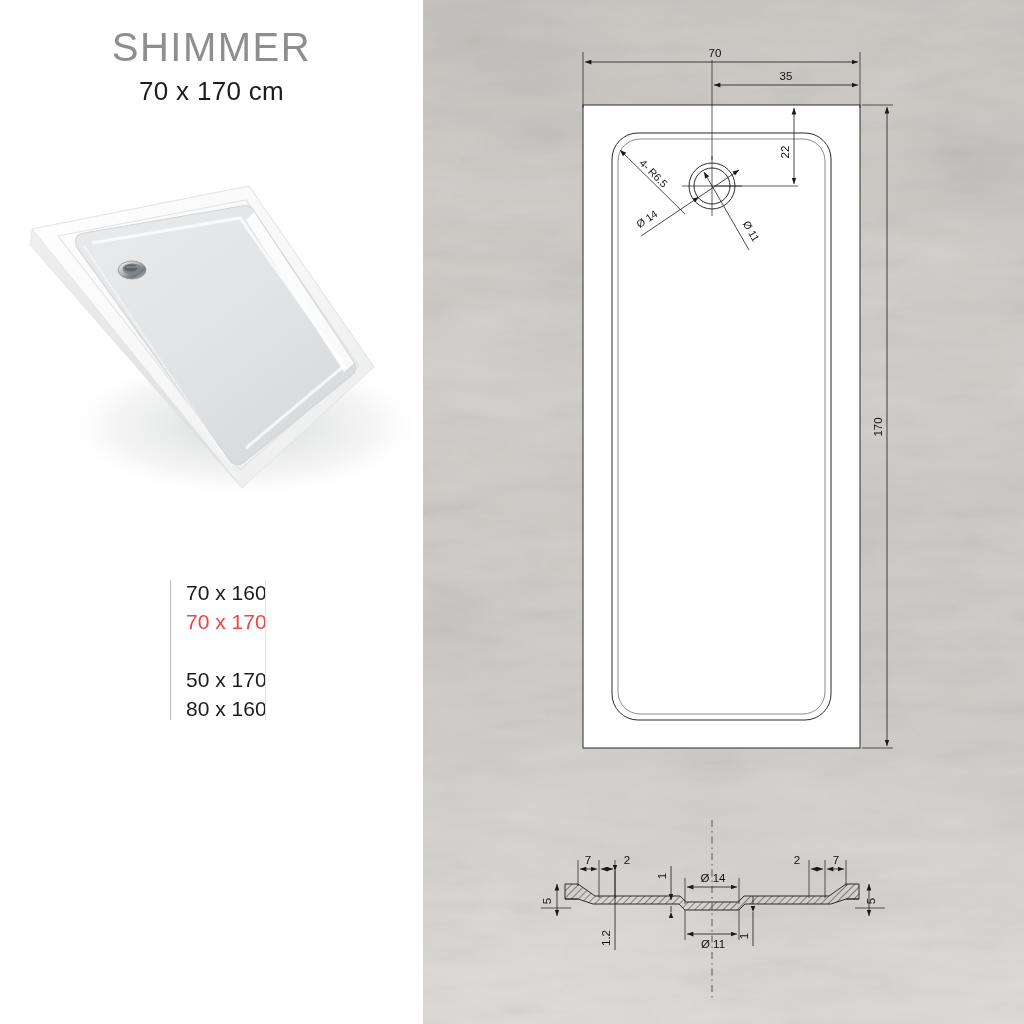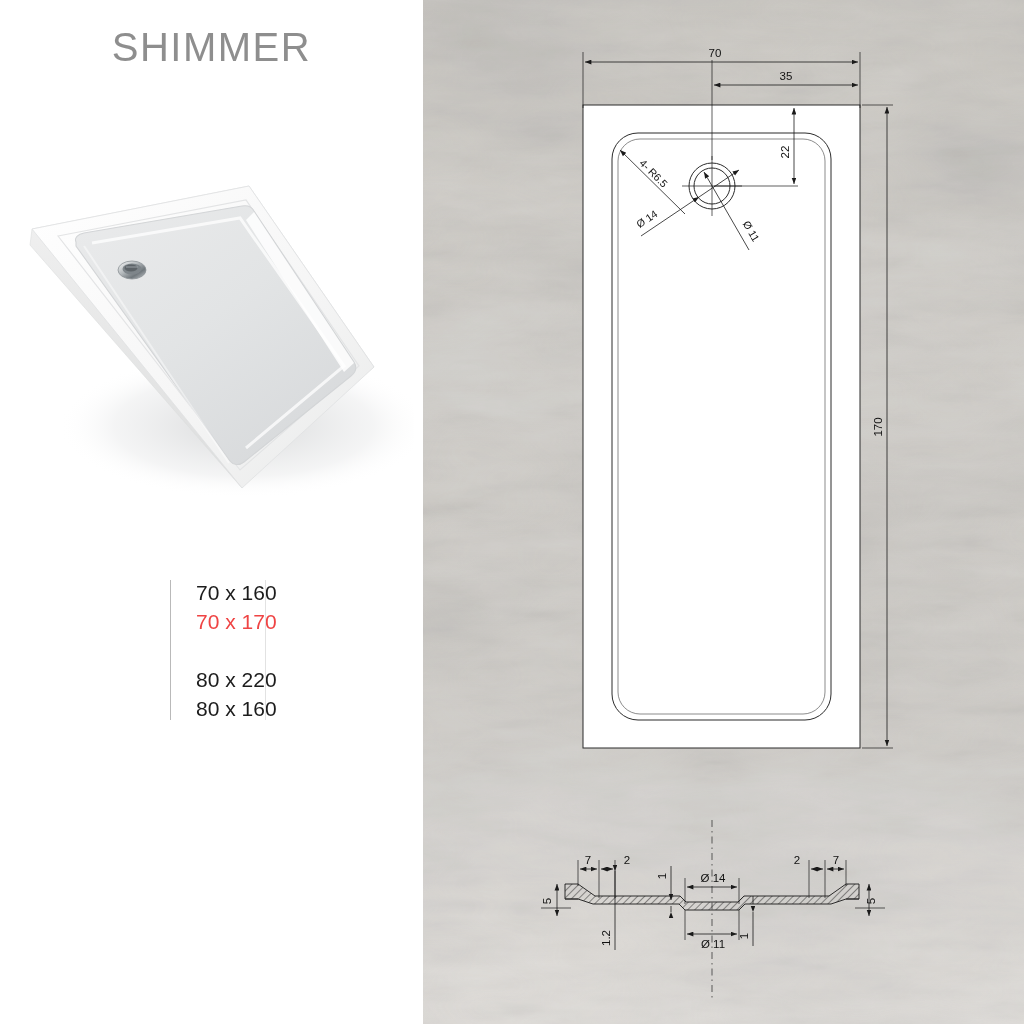--- a/index.html
+++ b/index.html
@@ -42,21 +42,21 @@
   #size-list .rule-left{
     position:absolute;left:0px;top:2px;width:1px;height:140px;
     background:#b9b9b9;
   }
   #size-list .rule-right{
     position:absolute;left:95px;top:2px;width:1px;height:140px;
     background:#e2e2e2;
   }
   .size-item{
     font-size:21px;line-height:29px;color:#1c1c1c;
-    padding-left:26px;white-space:nowrap;
+    padding-left:16px;white-space:nowrap;
   }
   .size-item.current{color:#ef4444;}
   .size-item.spacer{height:29px;line-height:29px;color:transparent;}
 
   
   #right-panel{
     position:absolute;left:423px;top:0;width:601px;height:1024px;
     overflow:hidden;
     background:#eab308;
   }
@@ -87,20 +87,21 @@
 </style>
 </head>
 <body>
 
 <div id="page">
 
   <div id="left-panel">
 
     <div id="title-block">
       <div id="product-title">SHIMMER</div>
+      <div id="product-size">70 x 170 cm</div>
     </div>
 
     <div id="render-wrap">
       <svg width="400" height="340" viewBox="0 0 400 340">
         <defs>
           <linearGradient id="gTop" x1="0" y1="0" x2="1" y2="1">
             <stop offset="0%" stop-color="#ffffff"></stop>
             <stop offset="55%" stop-color="#f6f6f6"></stop>
             <stop offset="100%" stop-color="#e9eaea"></stop>
           </linearGradient>
@@ -160,21 +161,21 @@
         </g>
       </svg>
     </div>
 
     <div id="size-list">
       <div class="rule-left"></div>
       <div class="rule-right"></div>
       <div class="size-item">70 x 160</div>
       <div class="size-item current">70 x 170</div>
       <div class="size-item spacer"></div>
-      <div class="size-item">80 x 220</div>
+      <div class="size-item">50 x 170</div>
       <div class="size-item">80 x 160</div>
     </div>
 
   </div>
 
   <div id="right-panel">
 
     <svg id="tex" viewBox="0 0 601 1024" preserveAspectRatio="none">
       <defs>
         <filter id="plaster" x="0" y="0" width="100%" height="100%">

